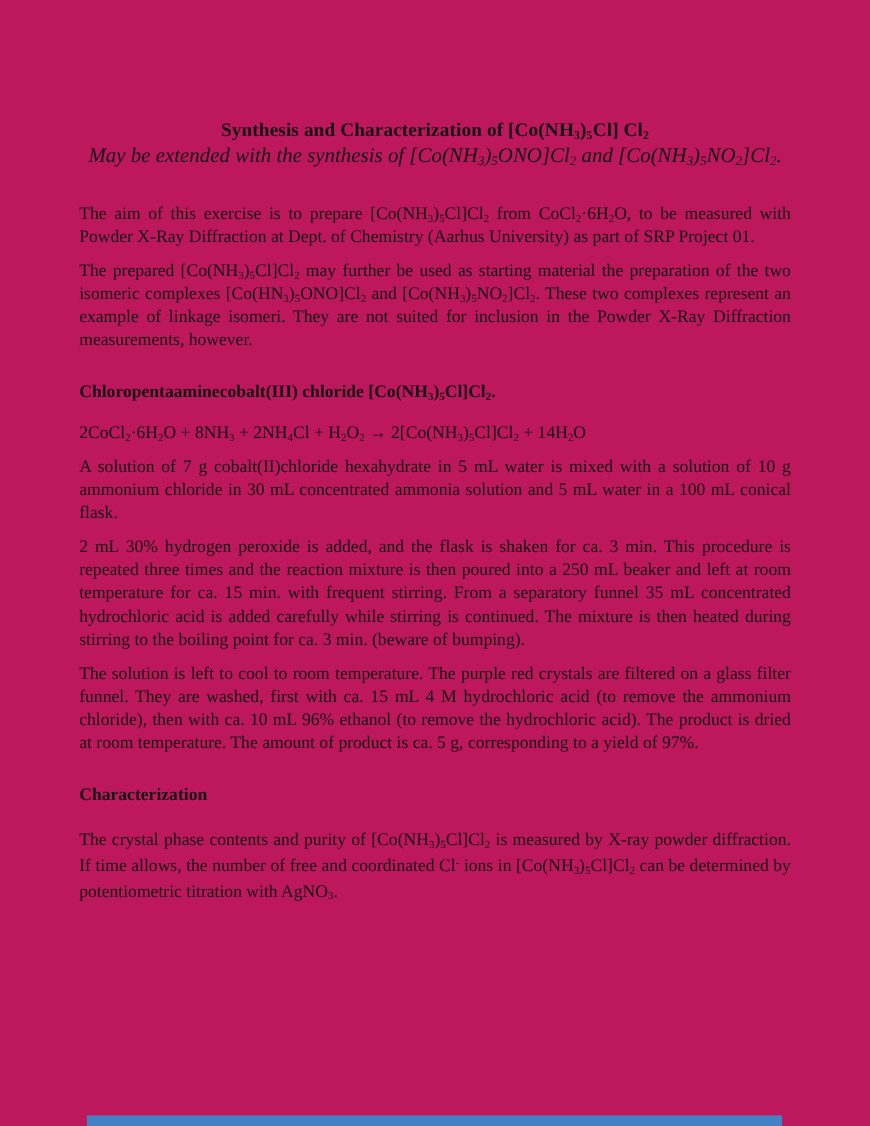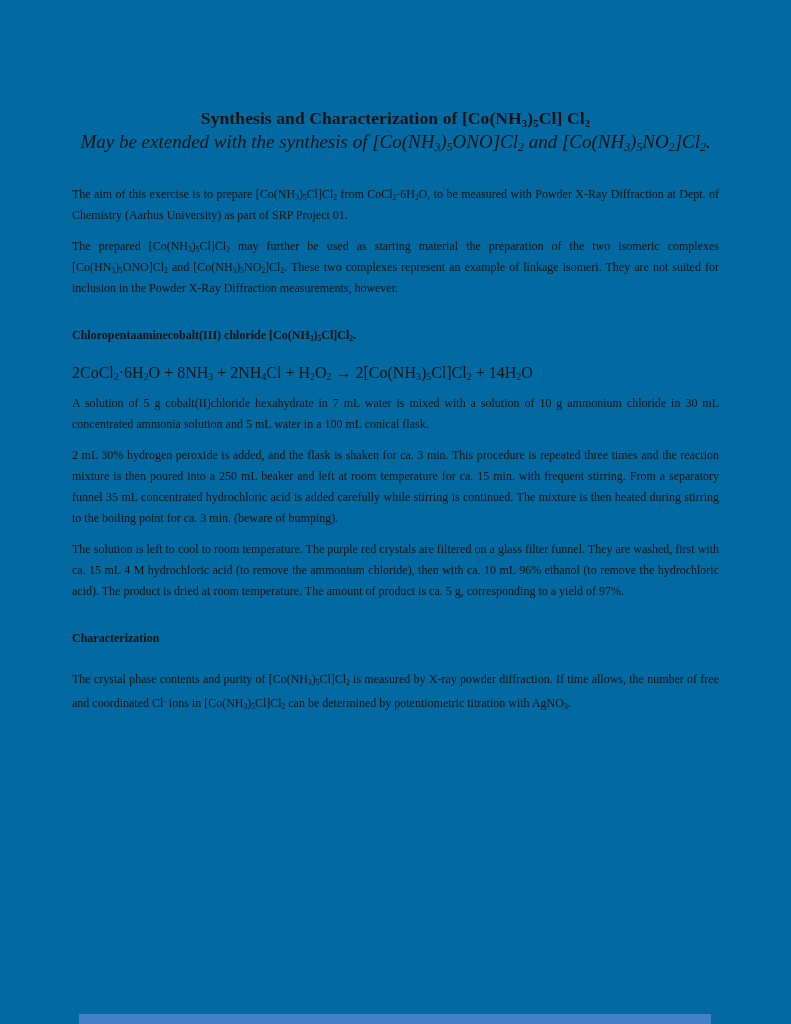--- a/index.html
+++ b/index.html
@@ -11,21 +11,21 @@
     width: 791px;
     height: 1024px;
     position: relative;
     overflow: hidden;
     font-family: "Liberation Serif", "DejaVu Serif", serif;
     color: #141414;
   }
   .doc-page {
     width: 791px;
     height: 1024px;
-    background: #0369a1;
+    background: #be185d;
     position: relative;
   }
   .doc-content {
     padding: 107px 72px 0 72px;
   }
   .doc-title {
     margin: 0;
     font-size: 17.5px;
     line-height: 23px;
     font-weight: 700;
@@ -34,30 +34,30 @@
   }
   .doc-subtitle {
     margin: 0;
     font-size: 19px;
     line-height: 23px;
     font-style: italic;
     text-align: center;
   }
   p.body-para {
     margin: 10px 0 0 0;
-    font-size: 12px;
+    font-size: 16px;
     line-height: 21px;
     text-align: justify;
   }
   p.body-para.first {
     margin-top: 31px;
   }
   h2.section-heading {
     margin: 26px 0 0 0;
-    font-size: 12px;
+    font-size: 16px;
     line-height: 21px;
     font-weight: 700;
   }
   h2.characterization-heading {
   }
   p.equation {
     margin: 16px 0 0 0;
     font-size: 16px;
     line-height: 21px;
     text-align: left;
@@ -96,21 +96,21 @@
     <p class="doc-subtitle">May be extended with the synthesis of [Co(NH<sub>3</sub>)<sub>5</sub>ONO]Cl<sub>2</sub> and [Co(NH<sub>3</sub>)<sub>5</sub>NO<sub>2</sub>]Cl<sub>2</sub>.</p>
 
     <p class="body-para first">The aim of this exercise is to prepare [Co(NH<sub>3</sub>)<sub>5</sub>Cl]Cl<sub>2</sub> from CoCl<sub>2</sub>·6H<sub>2</sub>O, to be measured with Powder X-Ray Diffraction at Dept. of Chemistry (Aarhus University) as part of SRP Project 01.</p>
 
     <p class="body-para">The prepared [Co(NH<sub>3</sub>)<sub>5</sub>Cl]Cl<sub>2</sub> may further be used as starting material the preparation of the two isomeric complexes [Co(HN<sub>3</sub>)<sub>5</sub>ONO]Cl<sub>2</sub> and [Co(NH<sub>3</sub>)<sub>5</sub>NO<sub>2</sub>]Cl<sub>2</sub>. These two complexes represent an example of linkage isomeri. They are not suited for inclusion in the Powder X-Ray Diffraction measurements, however.</p>
 
     <h2 class="section-heading">Chloropentaaminecobalt(III) chloride [Co(NH<sub>3</sub>)<sub>5</sub>Cl]Cl<sub>2</sub>.</h2>
 
     <p class="equation">2CoCl<sub>2</sub>·6H<sub>2</sub>O + 8NH<sub>3</sub> + 2NH<sub>4</sub>Cl + H<sub>2</sub>O<sub>2</sub> → 2[Co(NH<sub>3</sub>)<sub>5</sub>Cl]Cl<sub>2</sub> + 14H<sub>2</sub>O</p>
 
-    <p class="body-para">A solution of 5 g cobalt(II)chloride hexahydrate in 7 mL water is mixed with a solution of 10 g ammonium chloride in 30 mL concentrated ammonia solution and 5 mL water in a 100 mL conical flask.</p>
+    <p class="body-para">A solution of 7 g cobalt(II)chloride hexahydrate in 5 mL water is mixed with a solution of 10 g ammonium chloride in 30 mL concentrated ammonia solution and 5 mL water in a 100 mL conical flask.</p>
 
     <p class="body-para">2 mL 30% hydrogen peroxide is added, and the flask is shaken for ca. 3 min. This procedure is repeated three times and the reaction mixture is then poured into a 250 mL beaker and left at room temperature for ca. 15 min. with frequent stirring. From a separatory funnel 35 mL concentrated hydrochloric acid is added carefully while stirring is continued. The mixture is then heated during stirring to the boiling point for ca. 3 min. (beware of bumping).</p>
 
     <p class="body-para">The solution is left to cool to room temperature. The purple red crystals are filtered on a glass filter funnel. They are washed, first with ca. 15 mL 4 M hydrochloric acid (to remove the ammonium chloride), then with ca. 10 mL 96% ethanol (to remove the hydrochloric acid). The product is dried at room temperature. The amount of product is ca. 5 g, corresponding to a yield of 97%.</p>
 
     <h2 class="section-heading characterization-heading">Characterization</h2>
 
     <p class="body-para last-para">The crystal phase contents and purity of [Co(NH<sub>3</sub>)<sub>5</sub>Cl]Cl<sub>2</sub> is measured by X-ray powder diffraction. If time allows, the number of free and coordinated Cl<sup>-</sup> ions in [Co(NH<sub>3</sub>)<sub>5</sub>Cl]Cl<sub>2</sub> can be determined by potentiometric titration with AgNO<sub>3</sub>.</p>
 
   </div>

